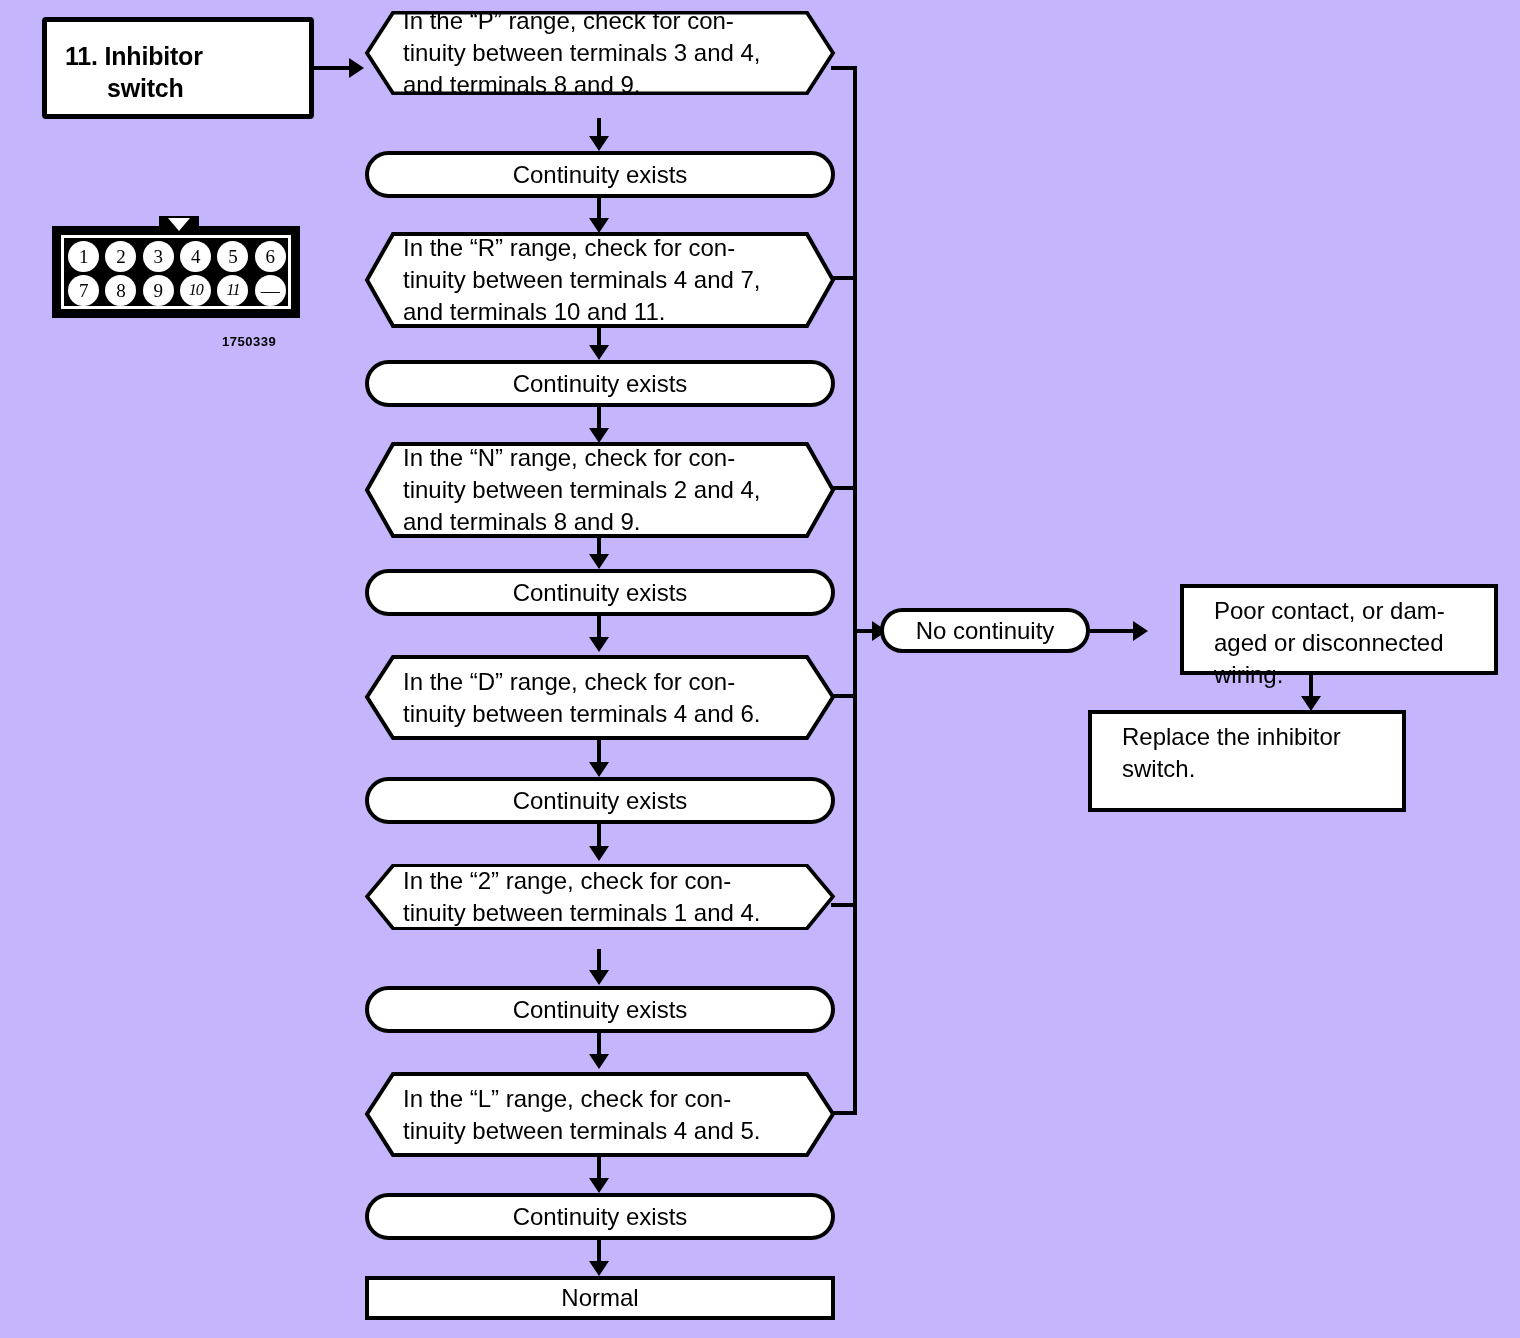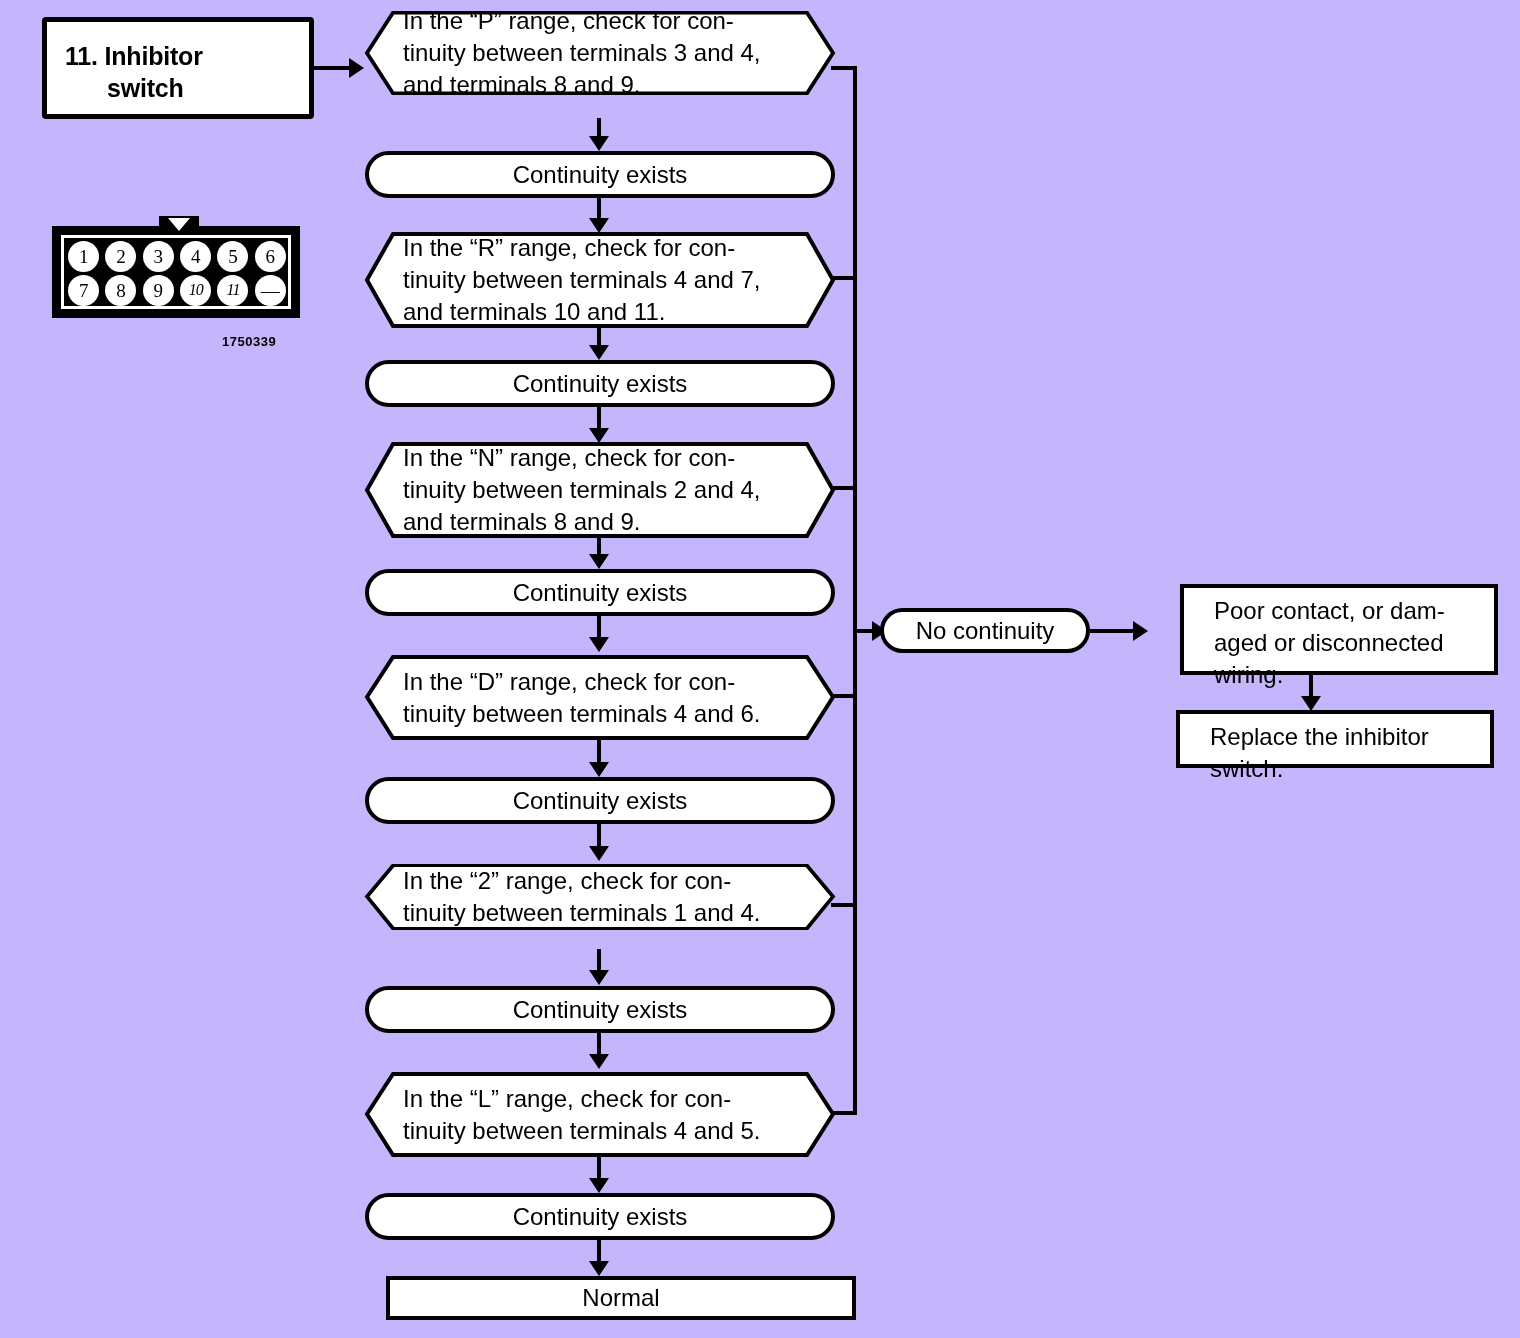--- a/index.html
+++ b/index.html
@@ -361,21 +361,21 @@
 tinuity between terminals 4 and 5.</div>
   </div>
   <div class="vline" style="left:597px; top:1157px; height:22px;"></div>
   <div class="arrow-down" style="left:589px; top:1178px;"></div>
   <div class="stadium" style="top:1193px;">
     <span>Continuity exists</span>
   </div>
   <div class="vline" style="left:597px; top:1240px; height:25px;"></div>
   <div class="arrow-down" style="left:589px; top:1261px;"></div>
 
-  <div class="rectbox centered" style="left:365px; top:1276px; width:470px; height:44px;margin-left:21px;">
+  <div class="rectbox centered" style="left:365px; top:1276px; width:470px; height:44px;">
     <span>Normal</span>
   </div>
 
   <div class="bus" style="top:66px; height:1049px;"></div>
 
   <div class="stub" style="left:831px; top:66px; width:24px;"></div>
   <div class="stub" style="left:831px; top:276px; width:24px;"></div>
   <div class="stub" style="left:831px; top:486px; width:24px;"></div>
   <div class="stub" style="left:831px; top:694px; width:24px;"></div>
   <div class="stub" style="left:831px; top:903px; width:24px;"></div>
@@ -393,18 +393,18 @@
 
   <div class="rectbox" style="left:1180px; top:584px; width:318px; height:91px;">
     <div class="rtext">Poor contact, or dam-
 aged or disconnected
 wiring.</div>
   </div>
 
   <div class="vline" style="left:1309px; top:675px; height:26px;"></div>
   <div class="arrow-down" style="left:1301px; top:696px;"></div>
 
-  <div class="rectbox" style="left:1176px; top:710px; width:318px; height:58px;">
+  <div class="rectbox" style="left:1088px; top:710px; width:318px; height:102px;">
     <div class="rtext">Replace the inhibitor
 switch.</div>
   </div>
 
 </div>
 
 </body></html>

